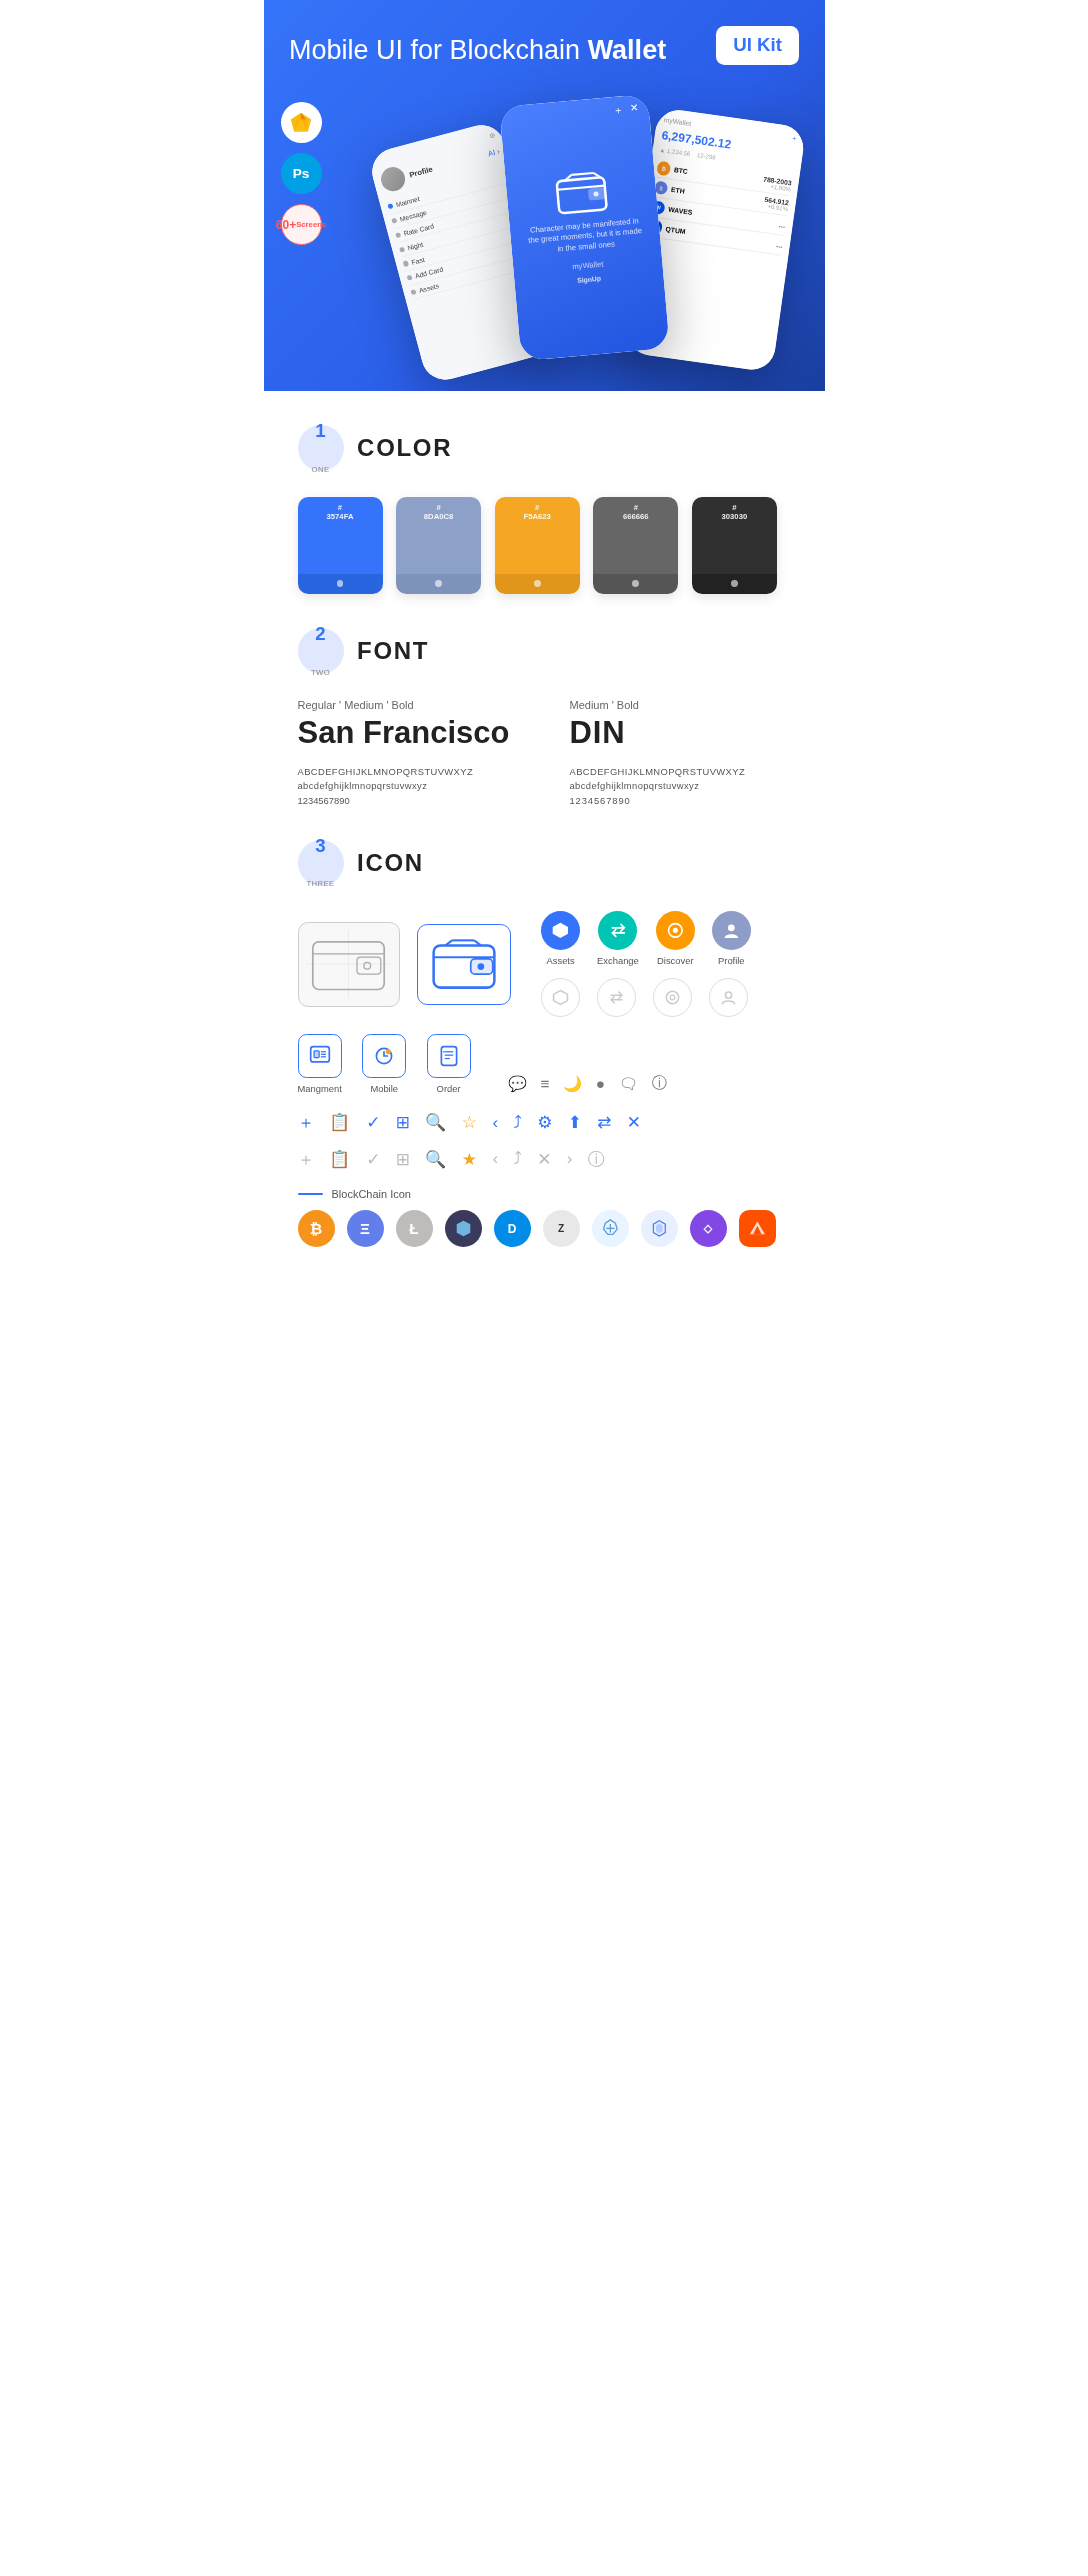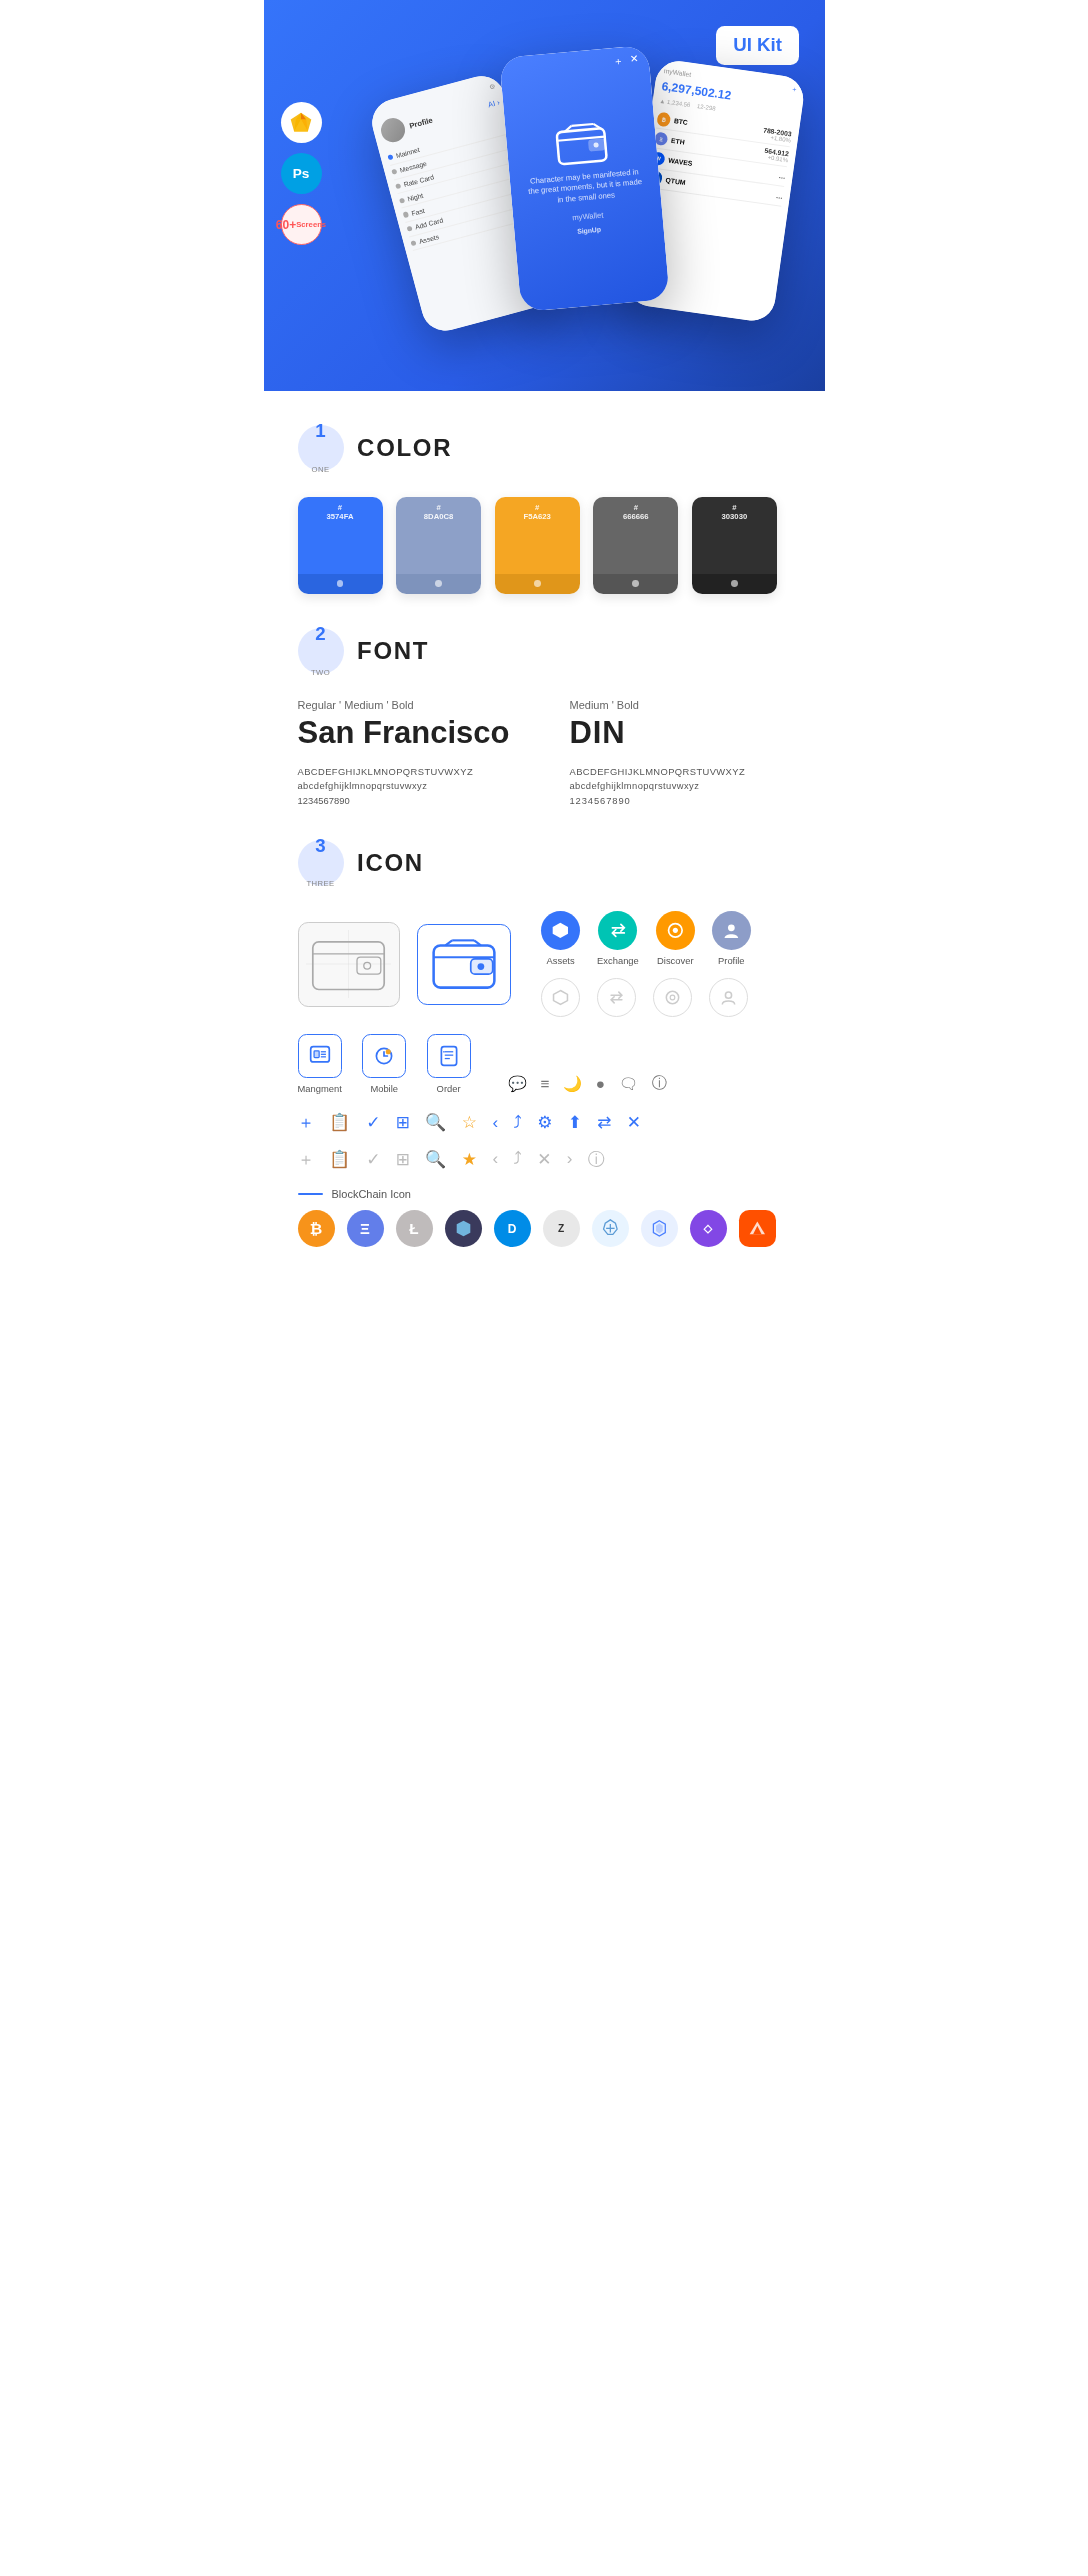--- a/index.html
+++ b/index.html
@@ -383,20 +383,23 @@
     .hero-phones-container {
       position: relative;
       height: 272px;
       margin-left: 51px;
     }
   </style>
 </head>
 <body>
 
 <div class="hero">
+  <div class="hero-title">
+    <span>Mobile UI for Blockchain </span><strong>Wallet</strong>
+  </div>
   <div class="ui-kit-badge">UI Kit</div>
 
   <div class="hero-badges">
     <div class="badge-sketch">
 
       <svg width="24" height="24" viewBox="0 0 28 28">
         <polygon points="14,2 26,10 22,24 6,24 2,10" fill="#F7B500" opacity="0.9"></polygon>
         <polygon points="14,2 20,10 14,10" fill="#EA6C00" opacity="0.8"></polygon>
         <polygon points="14,2 8,10 14,10" fill="#F7B500"></polygon>
         <polygon points="14,10 20,10 22,24" fill="#FDAD00" opacity="0.8"></polygon>

